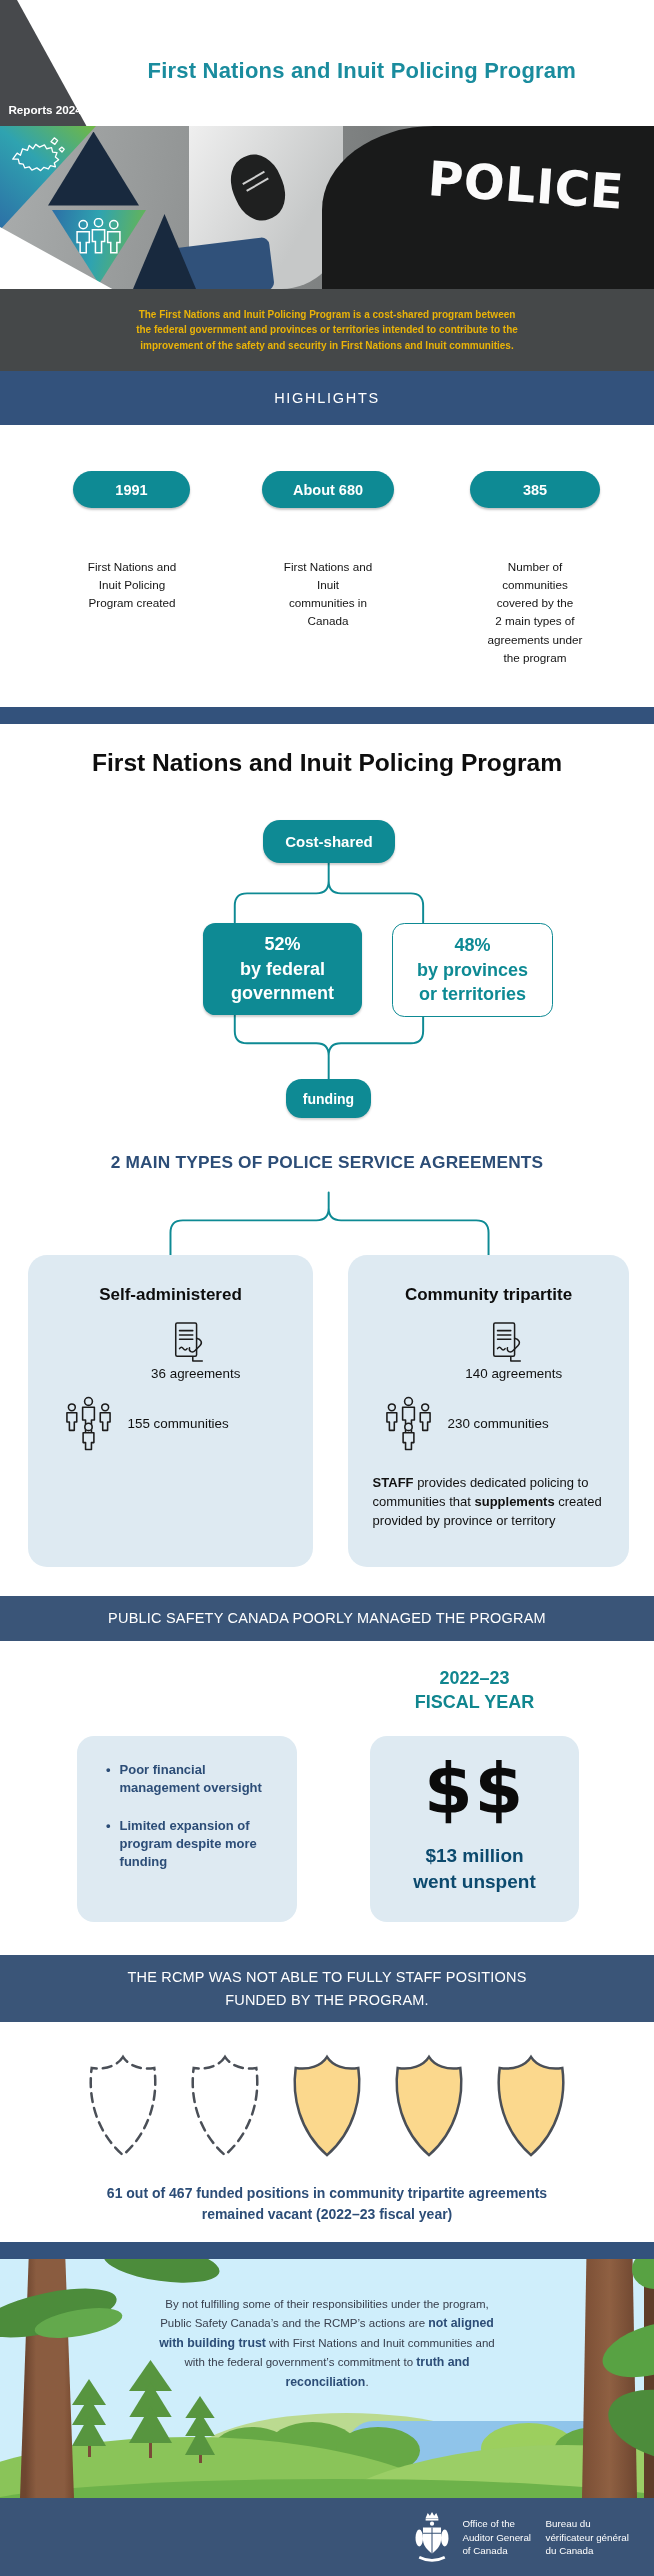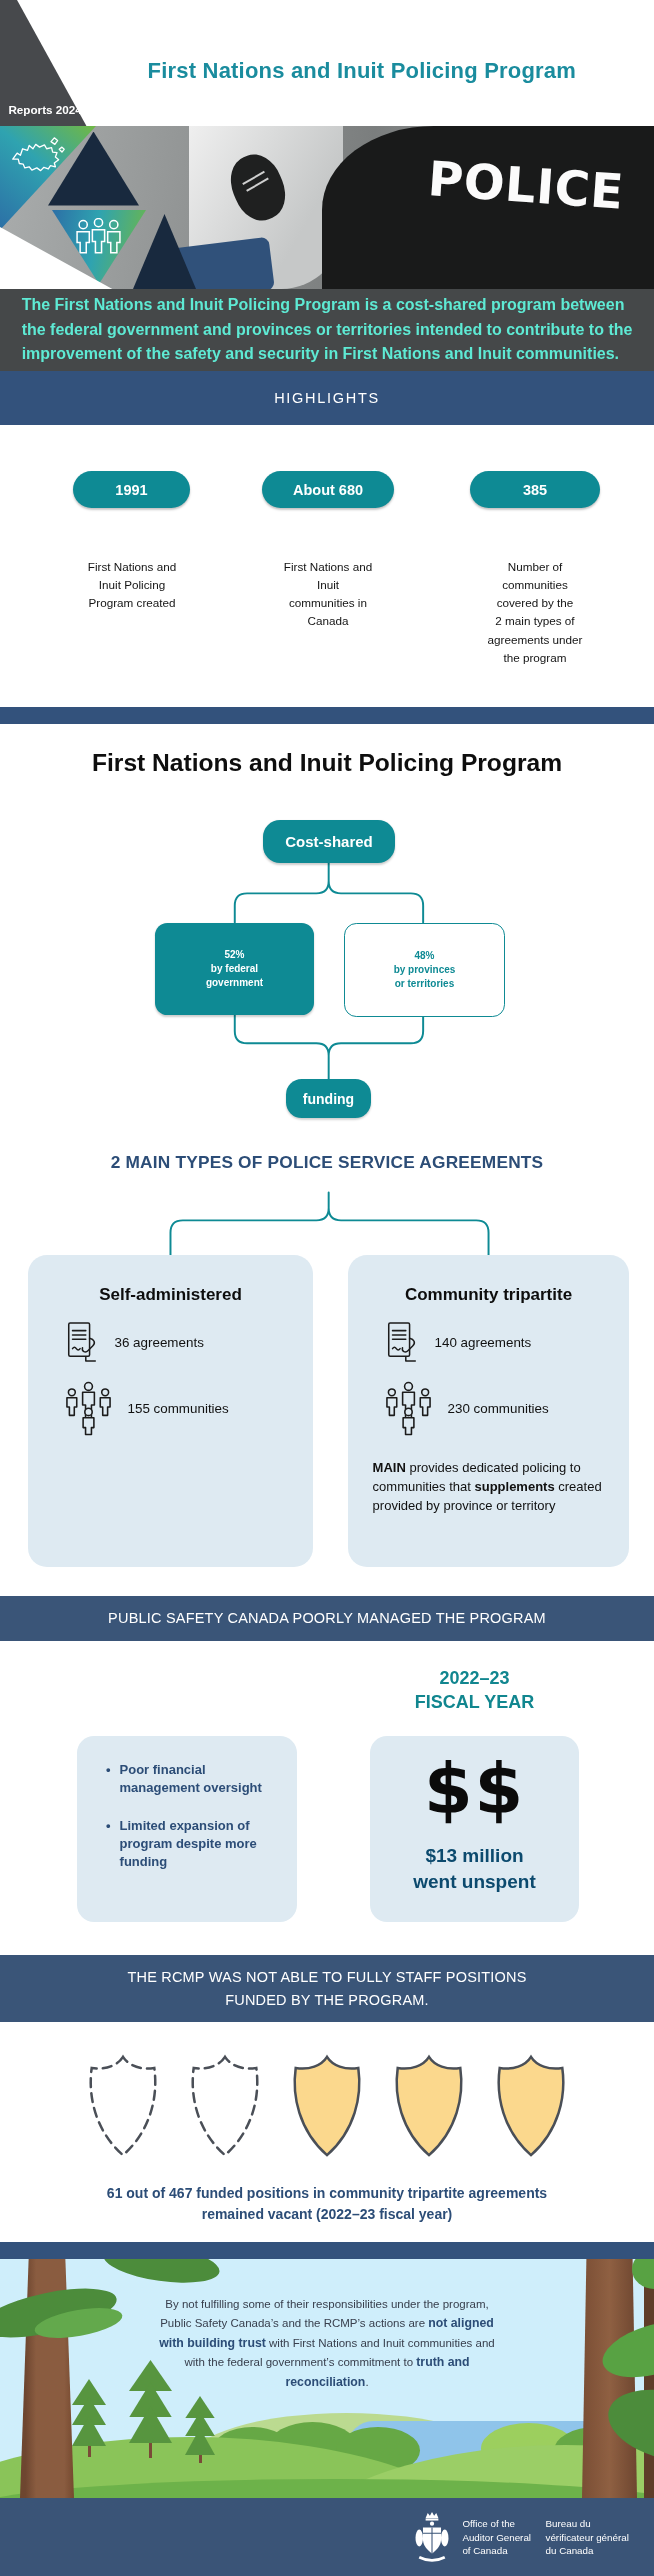--- a/index.html
+++ b/index.html
@@ -45,21 +45,21 @@
               background:linear-gradient(100deg,#2C6FA6,#2FA3B0 45%,#71B843);
               clip-path:polygon(0 0,100% 0,50% 100%);}
   .tri-people svg{position:absolute;left:21px;top:7.8px;width:51px;height:46px;}
   .tri-navy2{left:133px;top:88px;width:63px;height:75px;background:#18293E;
              clip-path:polygon(50% 0,100% 100%,0 100%);}
   .wedge-white{position:absolute;left:0;top:0;width:137px;height:163px;background:#fff;
                clip-path:polygon(0 62%,82% 100%,0 100%);}
 
   
   .intro{height:82px;background:#454849;display:flex;align-items:center;justify-content:center;}
-  .intro div{color:#5eead4;font-weight:bold;font-size:16px;line-height:1.55;text-align:left;}
+  .intro div{color:#eab308;font-weight:bold;font-size:10px;line-height:1.55;text-align:center;}
 
   
   .hl-band{height:54px;background:#33527C;display:flex;align-items:center;justify-content:center;}
   .hl-band div{color:#fff;font-size:14.5px;letter-spacing:1.7px;}
   .hl-body{position:relative;height:282px;background:#fff;}
   .pill{position:absolute;top:46px;height:37px;background:#0E8A94;color:#fff;font-weight:bold;
         font-size:14.5px;border-radius:18.5px;display:flex;align-items:center;justify-content:center;
         box-shadow:0 1.7px 2.2px rgba(0,0,0,.25);}
   .pill1{left:73px;width:117px;} .pill2{left:262px;width:132px;} .pill3{left:470px;width:130px;}
   .hl-label{position:absolute;top:133px;text-align:center;font-size:11.7px;color:#141414;line-height:1.55;}
@@ -69,34 +69,34 @@
 
   
   .prog{position:relative;height:872px;background:#fff;}
   .prog-title{position:absolute;left:0;top:24.6px;width:100%;text-align:center;color:#0e0e0e;
               font-size:24.6px;font-weight:bold;}
   .flow{position:absolute;left:0;top:0;}
   .pill-cost{position:absolute;left:263px;top:96px;width:132px;height:43px;background:#0E8A94;
              border-radius:17px;display:flex;align-items:center;justify-content:center;
              color:#fff;font-weight:bold;font-size:15px;box-shadow:0 1.7px 2.2px rgba(0,0,0,.2);}
   .fbox{position:absolute;top:199px;width:159px;height:92px;border-radius:12.3px;display:flex;
-        align-items:center;justify-content:center;text-align:center;font-weight:bold;font-size:10px;
-        line-height:1.38;}
+        align-items:center;justify-content:center;text-align:center;font-weight:bold;font-size:18px;
+        line-height:1.38;margin-left:48px;}
   .fbox-fed{left:155px;background:#0E8A94;color:#fff;box-shadow:0 1.7px 2.2px rgba(0,0,0,.2);}
   .fbox-prov{left:344px;background:#fff;border:1.7px solid #0E8A94;color:#0E8A94;}
   .pill-funding{position:absolute;left:286px;top:355px;width:85px;height:39px;background:#0E8A94;
              border-radius:15.7px;display:flex;align-items:center;justify-content:center;
              color:#fff;font-weight:bold;font-size:14px;box-shadow:0 1.7px 2.2px rgba(0,0,0,.2);}
   .agree-head{position:absolute;left:0;top:428px;width:100%;text-align:center;color:#2C4D77;
               font-size:17.3px;font-weight:bold;letter-spacing:0.2px;}
   .card{position:absolute;top:531px;height:312px;background:#DEEAF2;border-radius:19px;}
   .card-left{left:28px;width:285px;} .card-right{left:348px;width:281px;}
   .card-title{margin-top:30px;text-align:center;font-size:17px;font-weight:bold;color:#0d0d0d;}
   .crow{display:flex;align-items:center;margin-left:36px;}
-  .crow1{margin-top:13.4px;} .crow2{margin-top:14.5px;}
+  .crow1{margin-top:13.4px;flex-direction:column;} .crow2{margin-top:14.5px;}
   .crow .clabel{margin-left:14.5px;font-size:13.4px;color:#111;}
   .icon-doc{width:36px;height:48px;flex:0 0 auto;}
   .icon-people{width:49px;height:56px;flex:0 0 auto;}
   .card-desc{margin:22.4px 24.6px 0;font-size:13px;line-height:1.45;color:#111;}
   .card-desc b{font-weight:bold;}
 
   
   .band{background:#3A5578;display:flex;align-items:center;justify-content:center;text-align:center;}
   .band div{color:#fff;font-size:14.5px;line-height:1.55;letter-spacing:0.2px;}
   .band-ps{height:45px;} .band-rcmp{height:67px;}
@@ -309,21 +309,21 @@
             <circle cx="84" cy="22" r="7"></circle>
               <path d="M74 33 h20 v19 h-5 v17 h-10 v-17 h-5 z"></path>
             <circle cx="50" cy="10" r="8"></circle>
               <path d="M38 22 h24 v26 h-6 v26 h-12 v-26 h-6 z"></path>
             <circle cx="50" cy="62" r="7.5"></circle>
               <path d="M39 74 h22 v20 h-5 v14 h-12 v-14 h-5 z"></path>
           </g>
         </svg>
         <div class="clabel">230 communities</div>
       </div>
-      <div class="card-desc"><b>MAIN</b><span> provides dedicated policing to communities that </span><b>supplements</b><span> created provided by province or territory</span></div>
+      <div class="card-desc"><b>STAFF</b><span> provides dedicated policing to communities that </span><b>supplements</b><span> created provided by province or territory</span></div>
     </div>
   </div>
 
   <div class="band band-ps">
     <div>PUBLIC SAFETY CANADA POORLY MANAGED THE PROGRAM</div>
   </div>
 
   <div class="fiscal">
     <div class="fiscal-head pre">2022–23
 FISCAL YEAR</div>

